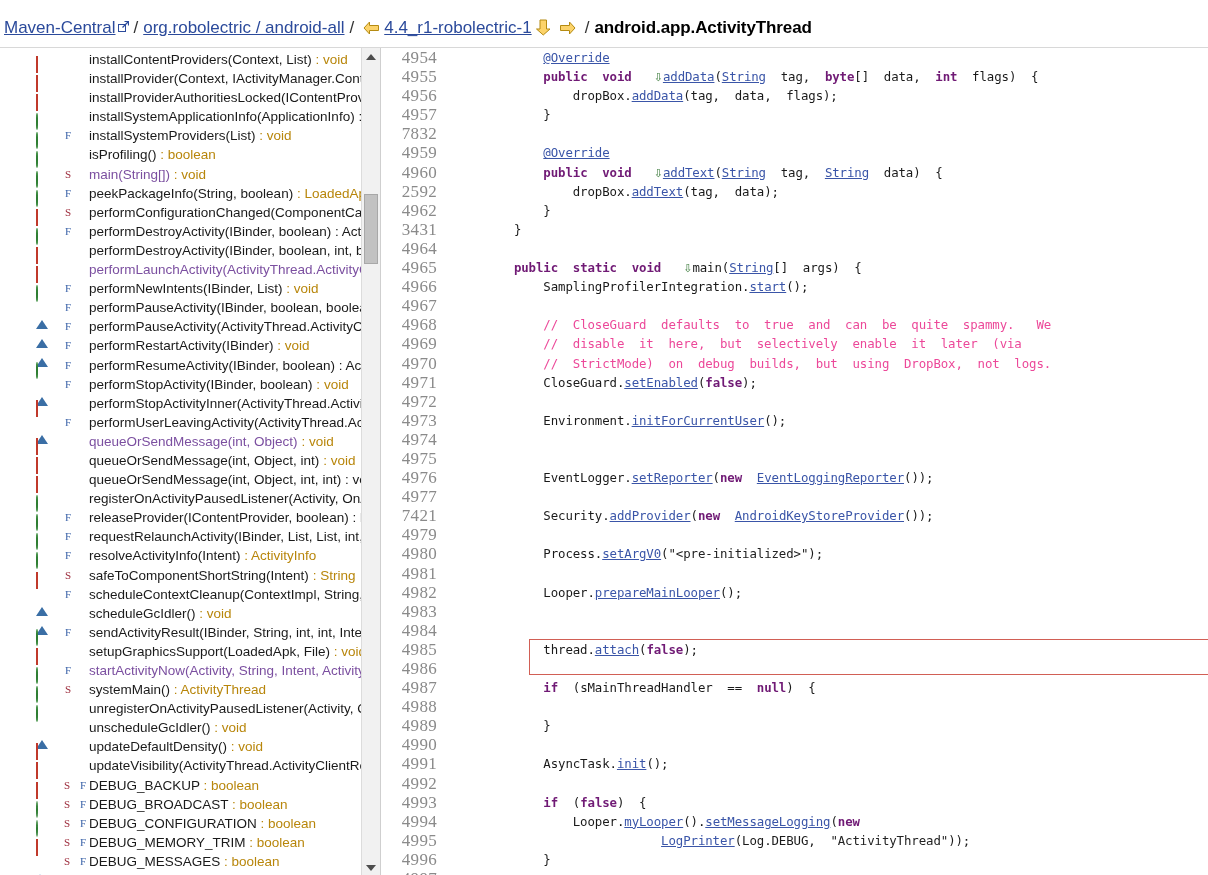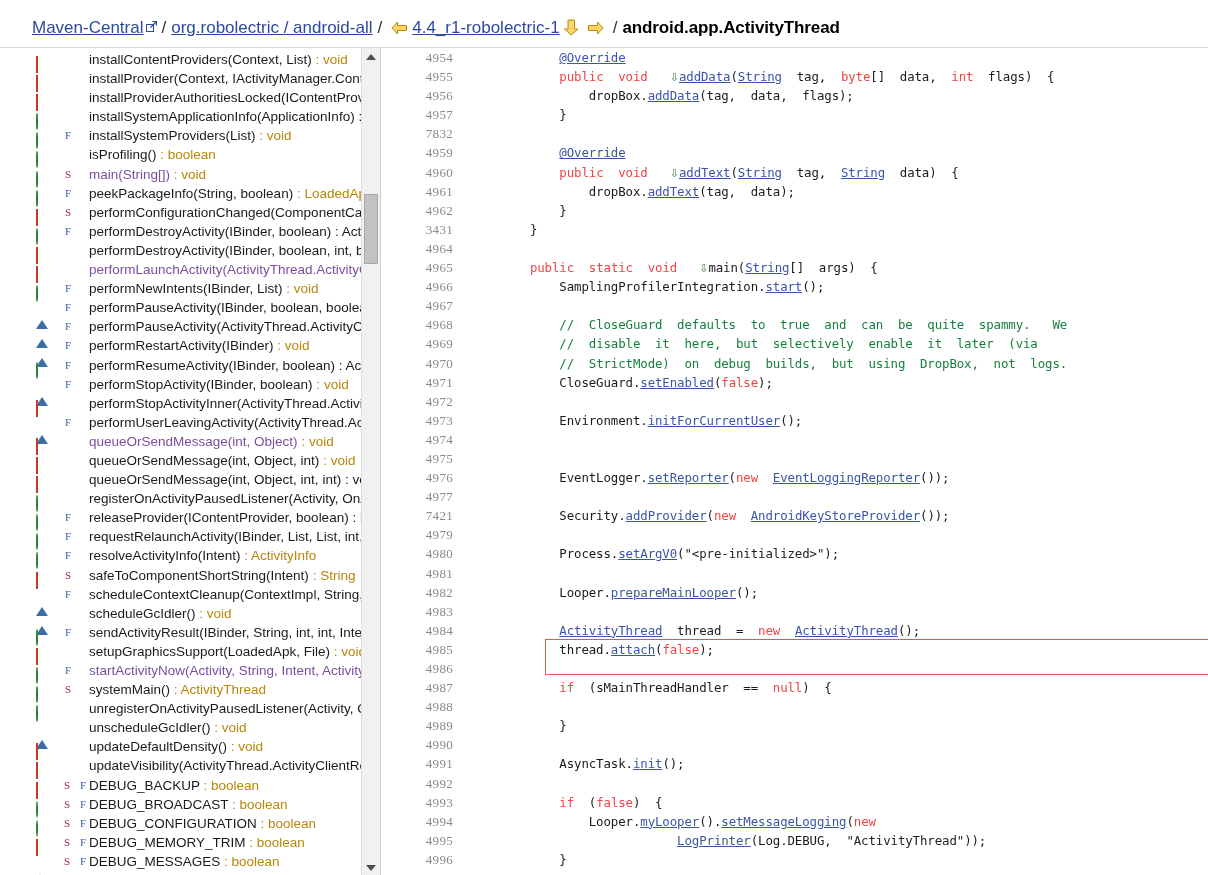--- a/index.html
+++ b/index.html
@@ -1,28 +1,28 @@
 <!DOCTYPE html>
 <html><head>
 <meta charset="utf-8">
 <style>
   html,body{margin:0;padding:0;background:#ffffff;}
   body{width:1208px;height:875px;overflow:hidden;font-family:"Liberation Sans",sans-serif;}
 
   
   #header{height:47px;border-bottom:1px solid #d8d8d8;position:relative;background:#fff;}
-  #breadcrumb{position:absolute;left:32px;top:17px;white-space:nowrap;font-size:17px;color:#222;}
+  #breadcrumb{position:absolute;left:4px;top:17px;white-space:nowrap;font-size:17px;color:#222;}
   #breadcrumb .crumb-link{color:#2b4a9b;text-decoration:underline;}
   #breadcrumb .sep{color:#333;padding:0 5px;font-size:17px;}
   #breadcrumb .cur{font-weight:bold;color:#000;font-size:17px;letter-spacing:-0.1px;}
   .ext-ic{display:inline-block;width:11px;height:11px;position:relative;vertical-align:1px;margin-left:2px;}
   .arrow-ic{display:inline-block;vertical-align:-3px;margin:0 4px;}
 
   
-  #main{display:flex;height:828px;gap:16px;}
+  #main{display:flex;height:828px;}
   #sidebar{width:380px;position:relative;border-right:1px solid #cfcfcf;background:#fff;overflow:hidden;}
   #codepane{flex:1;position:relative;background:#fff;overflow:hidden;}
 
   
   #memberlist{position:absolute;left:0;top:2px;right:18px;bottom:0;overflow:hidden;}
   .mrow{height:19.1px;line-height:19.1px;white-space:nowrap;position:relative;font-size:13.5px;}
   .mrow .ic{position:absolute;left:36px;top:5px;}
   .mrow .mod{position:absolute;top:0;font-size:11px;font-family:"Liberation Serif",serif;}
   .mrow .mod.s{left:65px;color:#9c2a3a;}
   .mrow .mod.f{left:65px;color:#3a62a8;}
@@ -50,24 +50,24 @@
   .sb-arrow.up{border-bottom:6px solid #4d4d4d;}
   .sb-arrow.down{border-top:6px solid #4d4d4d;margin-top:6px;}
   #sb-thumb{position:absolute;left:2px;width:14px;top:146px;height:70px;background:#c2c2c2;border:1px solid #a8a8a8;box-sizing:border-box;}
 
   
   #code{position:absolute;left:0;top:0;right:0;bottom:0;
         font-family:"DejaVu Sans Mono","Liberation Mono",monospace;
         font-size:12.4px;}
   .cline{height:19.1px;line-height:19.1px;white-space:pre;position:relative;}
   .lno{position:absolute;left:0;width:56px;text-align:right;color:#8a8a8a;
-       font-family:"Liberation Serif",serif;font-size:13px;letter-spacing:0.3px;}
+       font-family:"Liberation Serif",serif;font-size:17px;letter-spacing:0.3px;}
   .ctext{position:absolute;left:74px;top:0;color:#1a1a1a;letter-spacing:-0.1px;}
-  .kw{color:#ef4444;font-weight:normal;}
-  .cmt{color:#15803d;}
+  .kw{color:#701a75;font-weight:bold;}
+  .cmt{color:#ec4899;}
   .str{color:#222;}
   .lnk{color:#3a55a8;text-decoration:underline;}
   .anno{color:#3a55a8;text-decoration:underline;}
   .ovr{color:#3a7a3a;font-family:"DejaVu Sans",sans-serif;font-size:11px;}
   #hl-box{position:absolute;left:148px;top:591px;width:750px;height:36px;
           border:1.5px solid #d15f55;box-sizing:border-box;pointer-events:none;}
 </style>
 </head>
 <body>
 
@@ -307,21 +307,21 @@
 
   <div id="codepane">
     <div id="code">
         <div class="cline"><span class="lno">4954</span><span class="ctext">            <span class="anno">@Override</span></span></div>
         <div class="cline"><span class="lno">4955</span><span class="ctext">            <span class="kw">public</span>  <span class="kw">void</span>   <span class="ovr">⇩</span><span class="lnk">addData</span>(<span class="lnk">String</span>  tag,  <span class="kw">byte</span>[]  data,  <span class="kw">int</span>  flags)  {</span></div>
         <div class="cline"><span class="lno">4956</span><span class="ctext">                dropBox.<span class="lnk">addData</span>(tag,  data,  flags);</span></div>
         <div class="cline"><span class="lno">4957</span><span class="ctext">            }</span></div>
         <div class="cline"><span class="lno">7832</span><span class="ctext"></span></div>
         <div class="cline"><span class="lno">4959</span><span class="ctext">            <span class="anno">@Override</span></span></div>
         <div class="cline"><span class="lno">4960</span><span class="ctext">            <span class="kw">public</span>  <span class="kw">void</span>   <span class="ovr">⇩</span><span class="lnk">addText</span>(<span class="lnk">String</span>  tag,  <span class="lnk">String</span>  data)  {</span></div>
-        <div class="cline"><span class="lno">4961</span><span class="ctext">                dropBox.<span class="lnk">addText</span>(tag,  data);</span></div>
+        <div class="cline"><span class="lno">2592</span><span class="ctext">                dropBox.<span class="lnk">addText</span>(tag,  data);</span></div>
         <div class="cline"><span class="lno">4962</span><span class="ctext">            }</span></div>
         <div class="cline"><span class="lno">3431</span><span class="ctext">        }</span></div>
         <div class="cline"><span class="lno">4964</span><span class="ctext"></span></div>
         <div class="cline"><span class="lno">4965</span><span class="ctext">        <span class="kw">public</span>  <span class="kw">static</span>  <span class="kw">void</span>   <span class="ovr">⇩</span>main(<span class="lnk">String</span>[]  args)  {</span></div>
         <div class="cline"><span class="lno">4966</span><span class="ctext">            SamplingProfilerIntegration.<span class="lnk">start</span>();</span></div>
         <div class="cline"><span class="lno">4967</span><span class="ctext"></span></div>
         <div class="cline"><span class="lno">4968</span><span class="ctext">            <span class="cmt">//  CloseGuard  defaults  to  true  and  can  be  quite  spammy.   We</span></span></div>
         <div class="cline"><span class="lno">4969</span><span class="ctext">            <span class="cmt">//  disable  it  here,  but  selectively  enable  it  later  (via</span></span></div>
         <div class="cline"><span class="lno">4970</span><span class="ctext">            <span class="cmt">//  StrictMode)  on  debug  builds,  but  using  DropBox,  not  logs.</span></span></div>
         <div class="cline"><span class="lno">4971</span><span class="ctext">            CloseGuard.<span class="lnk">setEnabled</span>(<span class="kw">false</span>);</span></div>
@@ -330,21 +330,21 @@
         <div class="cline"><span class="lno">4974</span><span class="ctext"></span></div>
         <div class="cline"><span class="lno">4975</span></div>
         <div class="cline"><span class="lno">4976</span><span class="ctext">            EventLogger.<span class="lnk">setReporter</span>(<span class="kw">new</span>  <span class="lnk">EventLoggingReporter</span>());</span></div>
         <div class="cline"><span class="lno">4977</span><span class="ctext"></span></div>
         <div class="cline"><span class="lno">7421</span><span class="ctext">            Security.<span class="lnk">addProvider</span>(<span class="kw">new</span>  <span class="lnk">AndroidKeyStoreProvider</span>());</span></div>
         <div class="cline"><span class="lno">4979</span><span class="ctext"></span></div>
         <div class="cline"><span class="lno">4980</span><span class="ctext">            Process.<span class="lnk">setArgV0</span>(<span class="str">"&lt;pre-initialized&gt;"</span>);</span></div>
         <div class="cline"><span class="lno">4981</span><span class="ctext"></span></div>
         <div class="cline"><span class="lno">4982</span><span class="ctext">            Looper.<span class="lnk">prepareMainLooper</span>();</span></div>
         <div class="cline"><span class="lno">4983</span><span class="ctext"></span></div>
-        <div class="cline"><span class="lno">4984</span><span class="ctext">            <span class="lnk">ActivityThread</span>  thread  =  <span class="kw">new</span>  <span class="lnk">ActivityThread</span>();</span></div>
+        <div class="cline"><span class="lno">4984</span></div>
         <div class="cline"><span class="lno">4985</span><span class="ctext">            thread.<span class="lnk">attach</span>(<span class="kw">false</span>);</span></div>
         <div class="cline"><span class="lno">4986</span><span class="ctext"></span></div>
         <div class="cline"><span class="lno">4987</span><span class="ctext">            <span class="kw">if</span>  (sMainThreadHandler  ==  <span class="kw">null</span>)  {</span></div>
         <div class="cline"><span class="lno">4988</span></div>
         <div class="cline"><span class="lno">4989</span><span class="ctext">            }</span></div>
         <div class="cline"><span class="lno">4990</span><span class="ctext"></span></div>
         <div class="cline"><span class="lno">4991</span><span class="ctext">            AsyncTask.<span class="lnk">init</span>();</span></div>
         <div class="cline"><span class="lno">4992</span><span class="ctext"></span></div>
         <div class="cline"><span class="lno">4993</span><span class="ctext">            <span class="kw">if</span>  (<span class="kw">false</span>)  {</span></div>
         <div class="cline"><span class="lno">4994</span><span class="ctext">                Looper.<span class="lnk">myLooper</span>().<span class="lnk">setMessageLogging</span>(<span class="kw">new</span></span></div>

